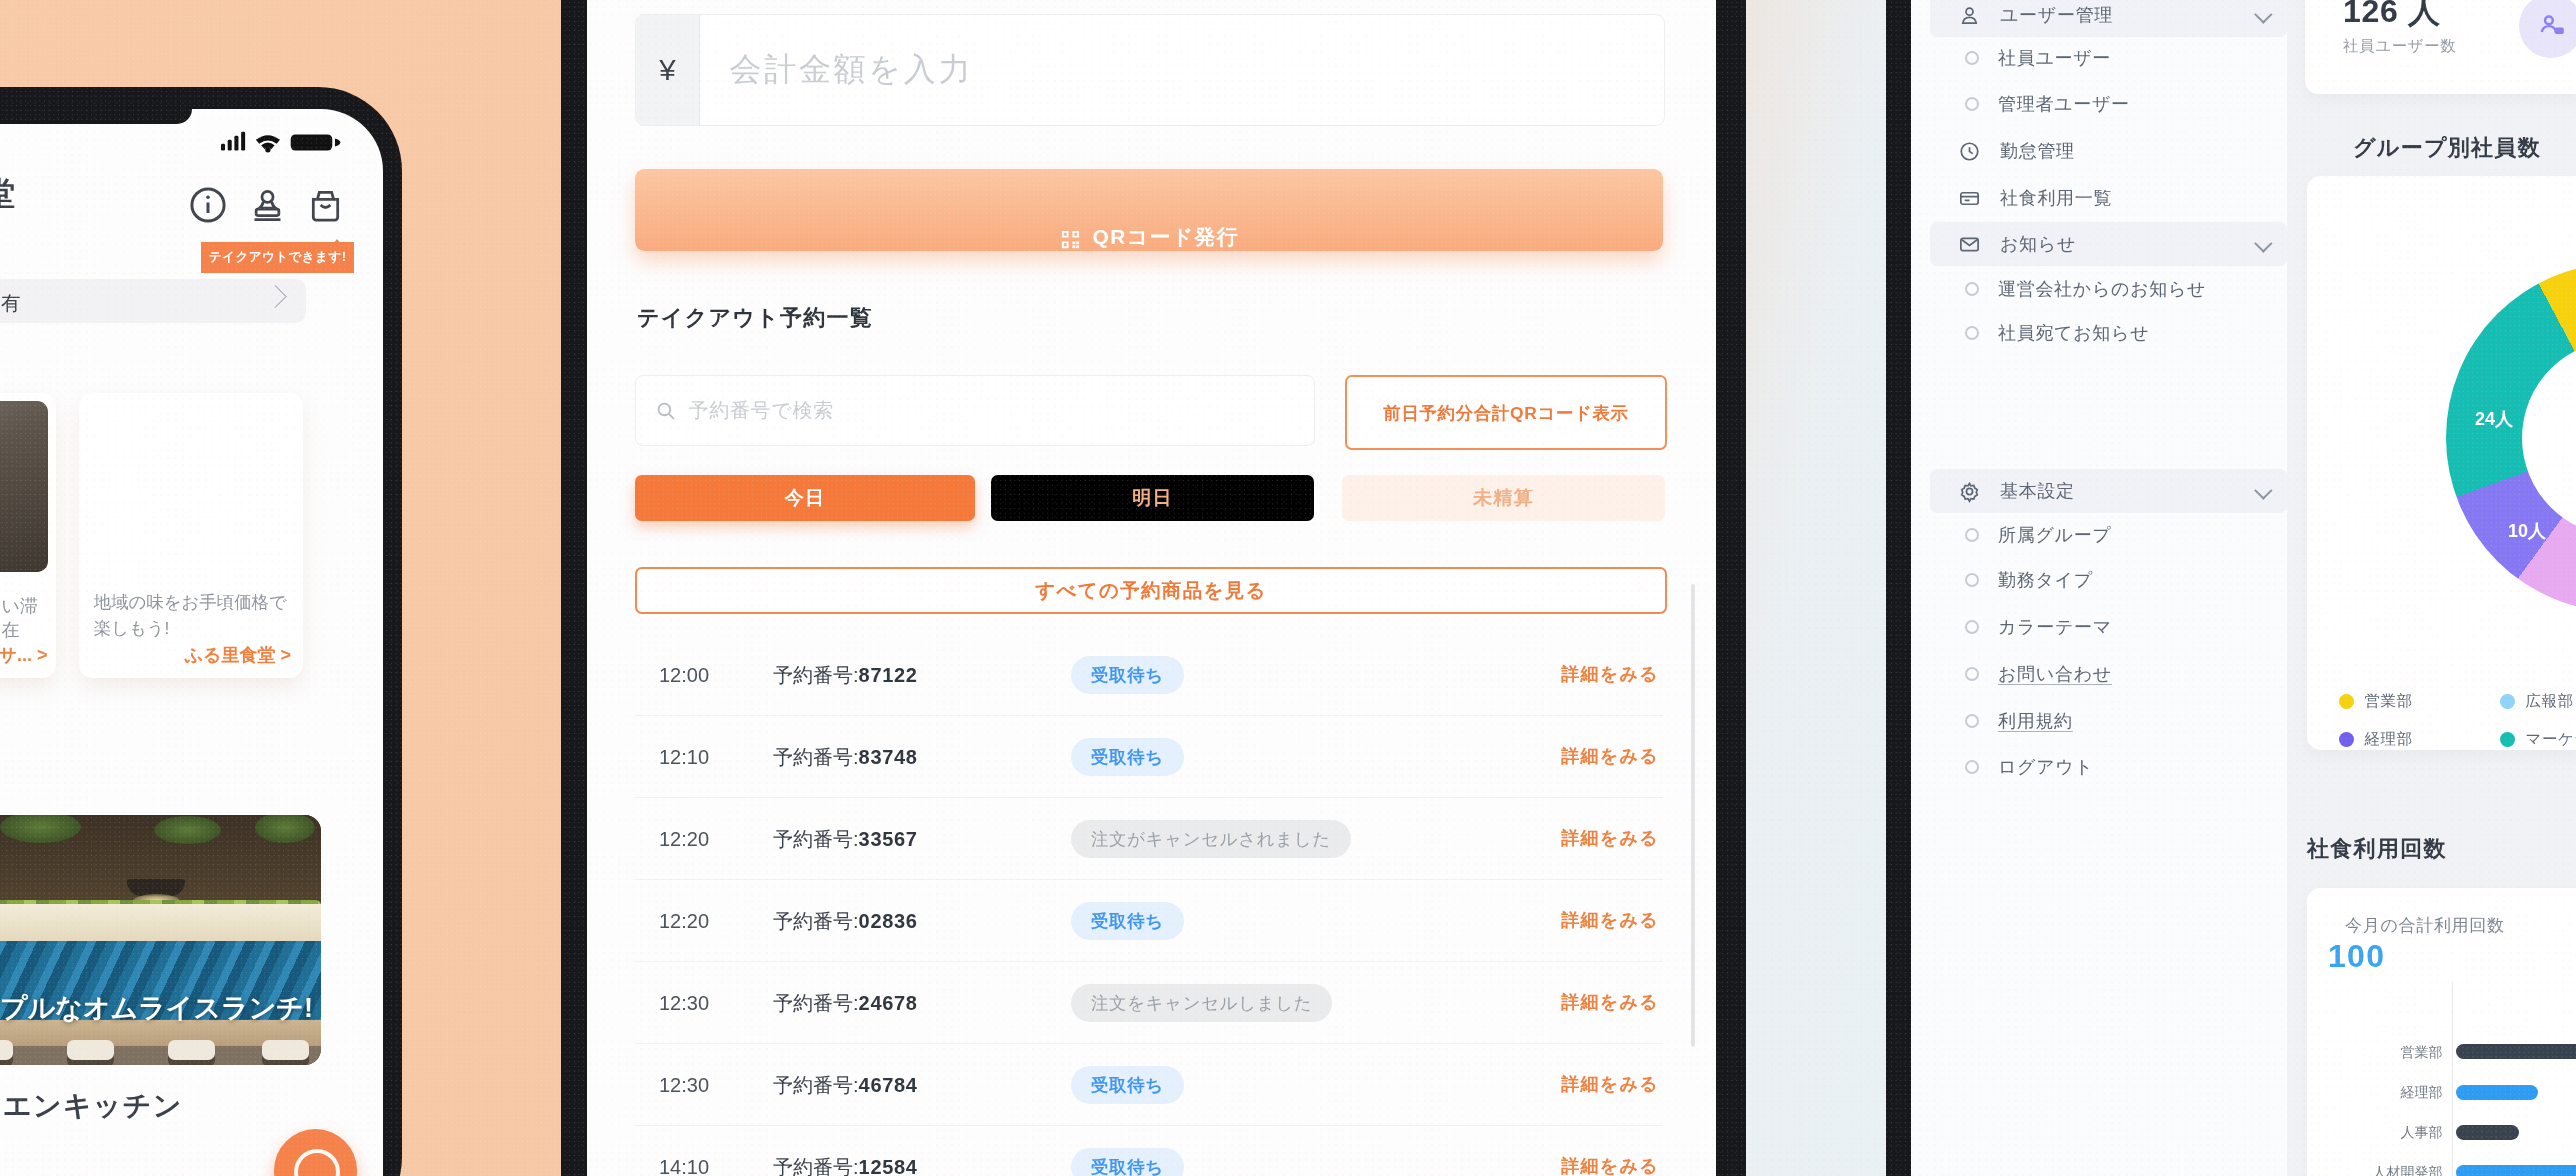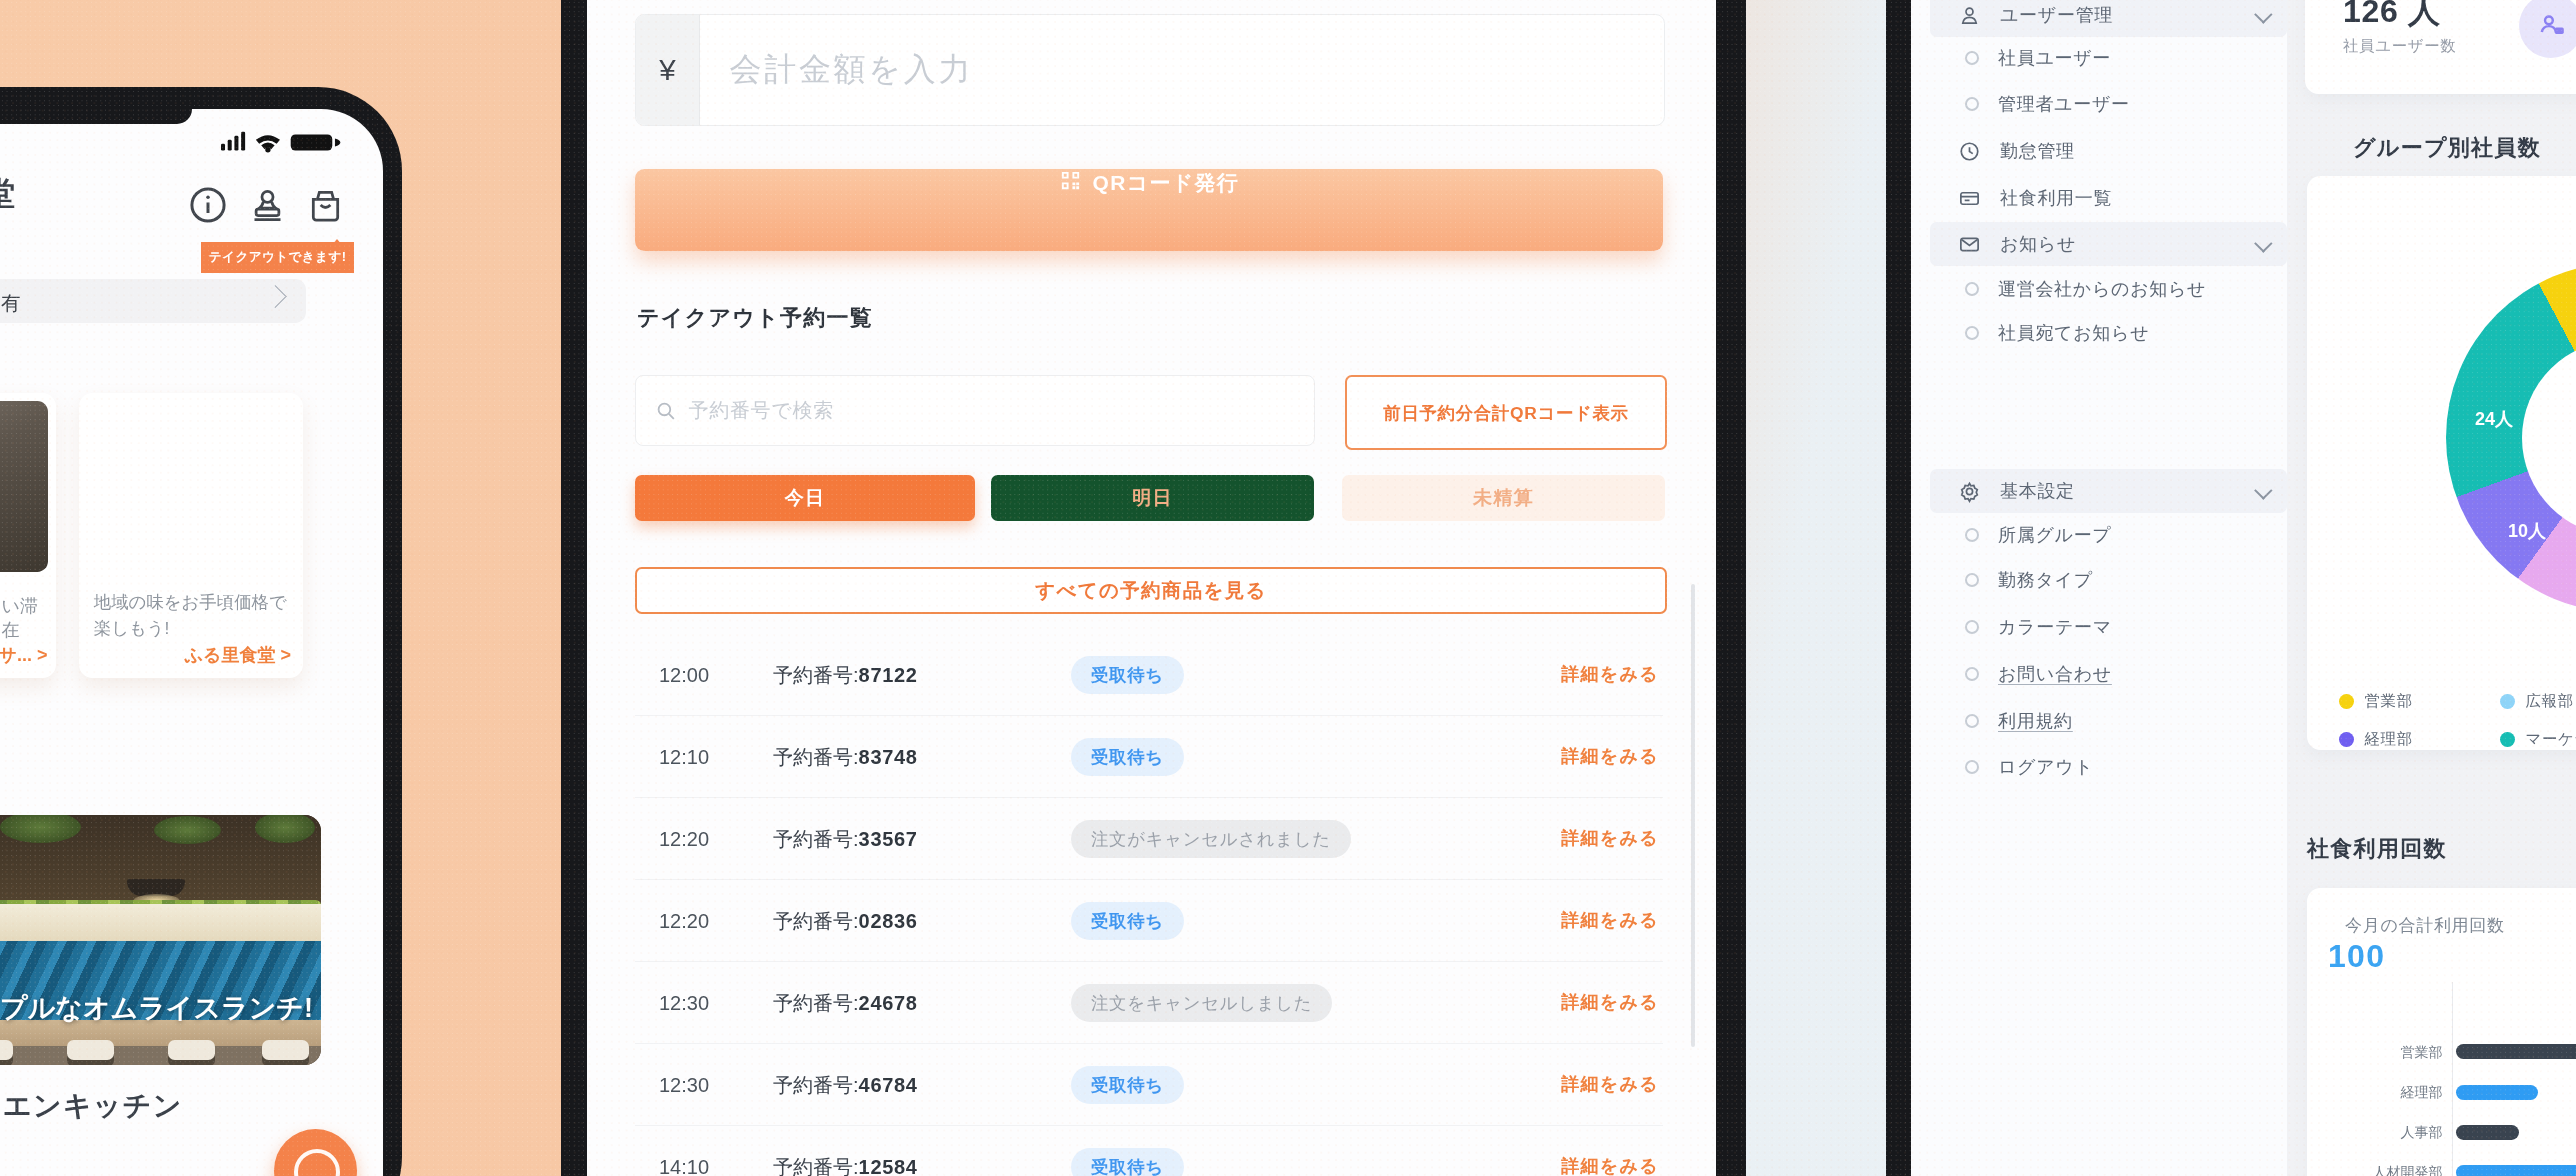--- a/index.html
+++ b/index.html
@@ -55,29 +55,29 @@
   .fab::after{content:"";position:absolute;left:20px;top:20px;width:38px;height:38px;border:4.7px solid #fff;border-radius:50%;opacity:.95;}
 
   
   .tab-frame{left:561px;top:-60px;width:1185px;height:1301px;border-radius:40px;}
   .tab-screen{left:587px;top:-30px;width:1129px;height:1241px;border-radius:16px;}
   .amount-field{left:48px;top:44px;width:1028px;height:110px;background:#fff;border:1.3px solid #eceef0;border-radius:9.4px;display:flex;align-items:stretch;overflow:hidden;}
   .amount-prefix{width:63px;background:#f2f3f4;display:flex;align-items:center;justify-content:center;font-size:29.5px;color:#3d434b;border-right:1.3px solid #e8eaec;}
   .amount-placeholder{display:flex;align-items:center;padding-left:29.5px;font-size:32px;color:#c8cdd4;letter-spacing:2.7px;}
   .qr-btn{left:48px;top:199px;width:1028px;height:82px;border-radius:9.4px;border:none;
     background:linear-gradient(180deg,#fbc7a2,#f9ab7e);box-shadow:0 10.7px 20px rgba(246,150,95,.35);
-    display:flex;align-items:flex-start;justify-content:center;gap:10.7px;color:#fff;font-size:21px;font-weight:700;letter-spacing:1.3px;}
+    display:flex;align-items:flex-end;justify-content:center;gap:10.7px;color:#fff;font-size:21px;font-weight:700;letter-spacing:1.3px;}
   .list-heading{left:50px;top:333px;font-size:22px;font-weight:700;color:#2e343c;letter-spacing:1.3px;}
   .search-box{left:48px;top:405px;width:680px;height:71px;background:#fff;border:1.3px solid #edeef0;border-radius:8px;display:flex;align-items:center;gap:12px;padding-left:19px;box-sizing:border-box;}
   .search-ph{font-size:20px;color:#c8cdd4;letter-spacing:0.7px;}
   .prevqr-btn{left:758px;top:405px;width:318px;height:71px;background:#fff;border:2px solid #f29057;border-radius:6.7px;
     color:#f0793a;font-size:17.4px;font-weight:700;display:flex;align-items:center;justify-content:center;letter-spacing:0.7px;}
   .tab-pill{top:505px;height:46px;border-radius:6.7px;display:flex;align-items:center;justify-content:center;font-size:19px;font-weight:700;letter-spacing:1.3px;}
   .tab-active{left:48px;width:340px;background:#f4793b;color:#fff;box-shadow:0 6.7px 13.4px rgba(240,120,58,.35);}
-  .tab-idle1{left:404px;width:323px;background:#14532d;color:#f2ae85;}
+  .tab-idle1{left:404px;width:323px;background:#000000;color:#f2ae85;}
   .tab-idle2{left:755px;width:323px;background:#fdf1e9;color:#f2ae85;}
   .viewall-btn{left:48px;top:597px;width:1028px;height:43px;background:#fff;border:2px solid #f08a4d;border-radius:6.7px;
     color:#f0793a;font-size:19.5px;font-weight:700;display:flex;align-items:center;justify-content:center;letter-spacing:1.3px;}
   .res-list{left:48px;top:664px;width:1028px;}
   .res-row{position:relative;height:81px;}
   .res-row.divided{border-bottom:1.3px solid #f1f2f4;}
   .res-time{position:absolute;left:24px;top:29.5px;font-size:20px;color:#4a525b;}
   .res-num{position:absolute;left:138px;top:28px;font-size:20px;color:#3a414b;}
   .res-num b{font-weight:700;color:#2f363e;letter-spacing:0.7px;}
   .badge{position:absolute;left:436px;top:21.5px;height:38px;border-radius:670px;display:flex;align-items:center;padding:0 20px;font-size:17.4px;font-weight:700;letter-spacing:0.7px;}

